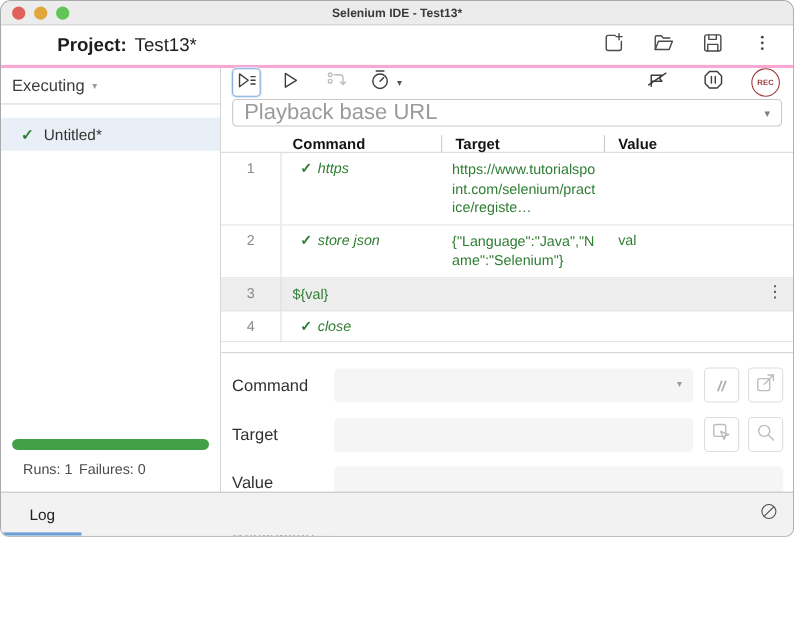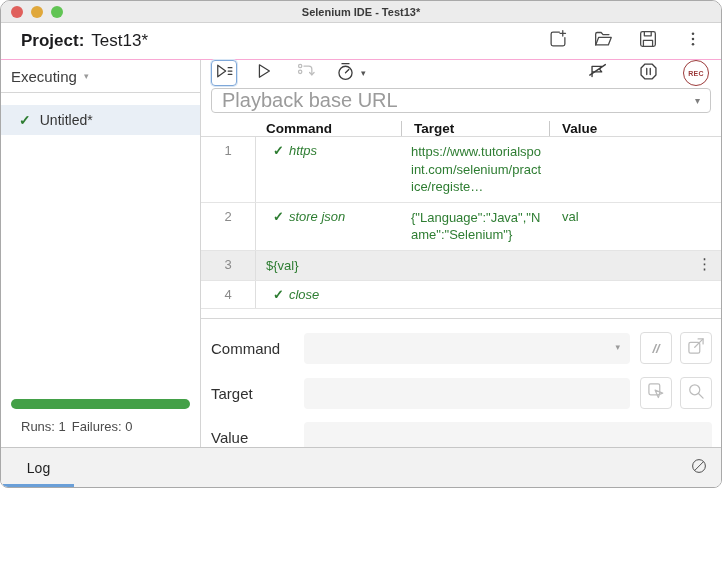--- a/index.html
+++ b/index.html
@@ -11,31 +11,31 @@
   .titlebar { height:22px; background:#ececec; border-bottom:1px solid #d2d2d2;
               display:flex; align-items:center; justify-content:center; position:relative; }
   .lights { position:absolute; left:10px; top:5px; display:flex; gap:8px; }
   .light { width:12px; height:12px; border-radius:50%; }
   .light.red    { background:#e0605c; }
   .light.yellow { background:#e0a83b; }
   .light.green  { background:#61c454; }
   .title-text { font-size:11px; font-weight:700; color:#3a3a3a; }
 
   
-  .appheader { height:36px; display:flex; align-items:center; padding:0 16px 0 20px; background:#fff; }
+  .appheader { height:36px; display:flex; align-items:center; padding:0 16px 0 8px; background:#fff;margin-left:43px; }
   .project-title { font-size:17px; color:#1c1c1e; }
   .project-title .plabel { font-weight:700; }
   .project-title .pname  { font-weight:400; margin-left:7px; }
   .hspacer { flex:1; }
   .header-icons { display:flex; align-items:center; gap:21px; }
   .hicon { width:24px; height:24px; display:flex; align-items:center; justify-content:center; cursor:pointer; }
   .hicon svg { stroke:#4a4a4a; fill:none; stroke-width:1.4; stroke-linecap:round; stroke-linejoin:round; }
 
   
-  .main { position:absolute; top:59px; left:0; right:0; bottom:40px; display:flex; border-top:1px solid #f9a8d4; margin-top:-1px; }
+  .main { position:absolute; top:59px; left:0; right:0; bottom:40px; display:flex; border-top:3px solid #f9a8d4; margin-top:-1px; }
 
   
   .sidebar { width:200px; border-right:1px solid #d4d4d4; display:flex; flex-direction:column; background:#fff; }
   .executing-bar { height:33px; border-bottom:1px solid #d6d6d6; display:flex; align-items:center;
                    padding:0 10px; gap:7px; font-size:15px; color:#3d3d3d; cursor:pointer; }
   .caret { font-size:9px; color:#9a9a9a; }
   .test-list { margin-top:12px; }
   .test-item { height:30px; background:#e9eff6; display:flex; align-items:center; padding-left:18px;
                gap:9px; font-size:14px; color:#333; cursor:pointer; }
   .check { color:#2e7d32; font-weight:700; font-style:normal; }

